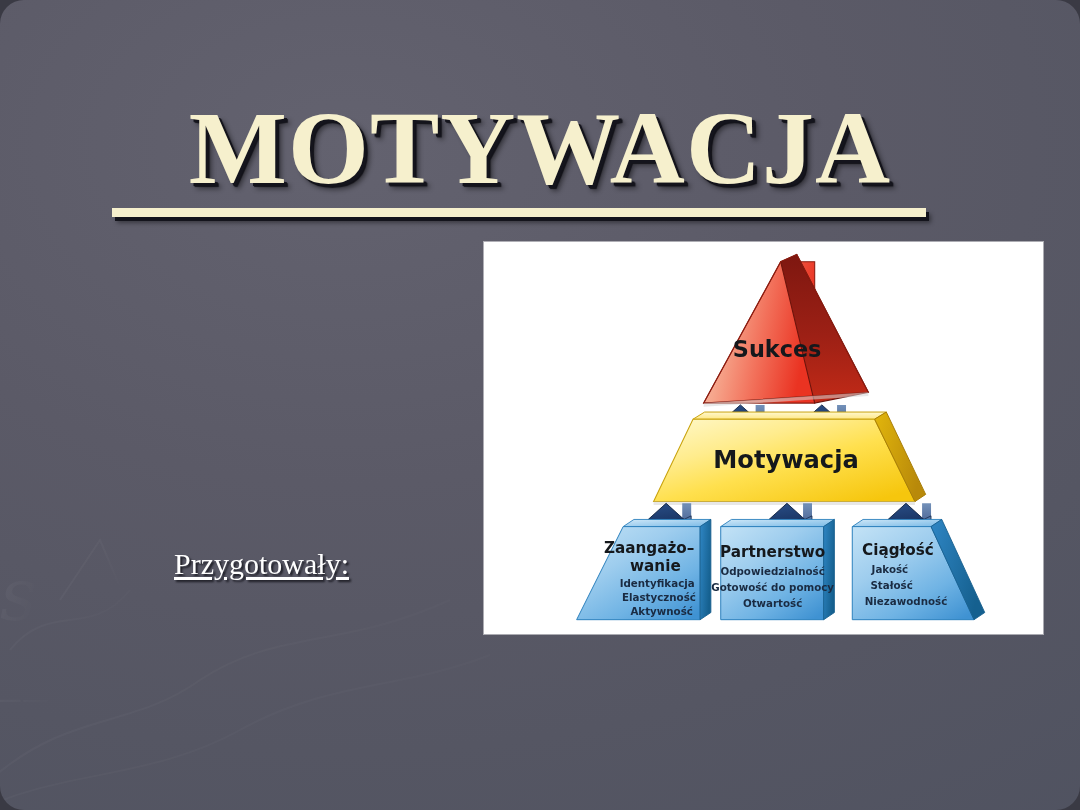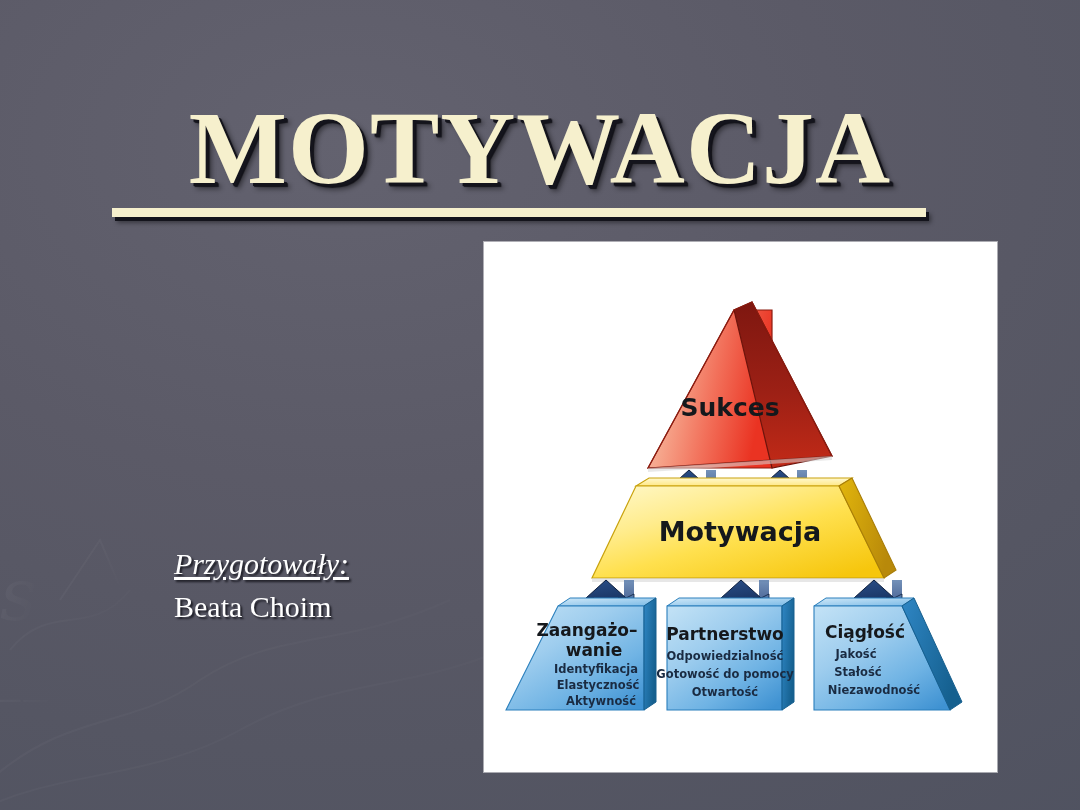--- a/index.html
+++ b/index.html
@@ -9,20 +9,21 @@
     background: #3a3a44;
   }
   .slide {
     position: relative;
     width: 1080px;
     height: 810px;
     overflow: hidden;
     background:
       radial-gradient(ellipse 120% 110% at 32% 18%, #63626f 0%, #5b5a67 38%, #555663 68%, #4f5260 100%);
     font-family: "Liberation Serif", "DejaVu Serif", serif;
+    border-radius: 24px;
     -webkit-font-smoothing: antialiased;
   }
 
   
   .bg-watermark {
     position: absolute;
     left: -20px;
     bottom: -30px;
     width: 520px;
     height: 360px;
@@ -70,32 +71,32 @@
     top: 543px;
     color: #ffffff;
     font-size: 30px;
     line-height: 1.42;
     text-shadow: 2px 2px 2px rgba(10,10,16,.75);
     white-space: nowrap;
   }
   .authors .lead {
     text-decoration: underline;
     text-underline-offset: 3px;
-    font-style: italic;
   }
 
   
   .figure {
     position: absolute;
     left: 484px;
     top: 242px;
     width: 513px;
-    height: 530px;
+    height: 392px;
     background: #ffffff;
     box-shadow: 0 0 0 1px rgba(255,255,255,.5);
+    padding-left: 46px;
   }
   .figure svg { display: block; width: 100%; height: 100%; }
 
   .dg-title   { font-family: "DejaVu Sans", "Liberation Sans", sans-serif; font-weight: 700; fill: #15181c; }
   .dg-sub     { font-family: "DejaVu Sans", "Liberation Sans", sans-serif; font-weight: 700; fill: #1a2b42; }
   .dg-sukces  { font-size: 25px; }
   .dg-moty    { font-size: 27px; }
   .dg-block   { font-size: 17px; }
   .dg-item    { font-size: 11.5px; }
 </style>
@@ -131,21 +132,20 @@
     </svg>
   </div>
 
   <div class="title-block">
     <span class="title">MOTYWACJA</span>
     <div class="title-underline"></div>
   </div>
 
   <div class="authors">
     <div class="lead">Przygotowały:</div>
-    <div>Beata Choim</div>
   </div>
 
   <div class="figure">
     <svg viewBox="0 0 513 438" xmlns="http://www.w3.org/2000/svg">
       <defs>
         <linearGradient id="redFace" x1="0" y1="0" x2="1" y2="0.25">
           <stop offset="0%" stop-color="#f7c8b6"></stop>
           <stop offset="30%" stop-color="#f6a68c"></stop>
           <stop offset="62%" stop-color="#f2705a"></stop>
           <stop offset="100%" stop-color="#ea3322"></stop>

